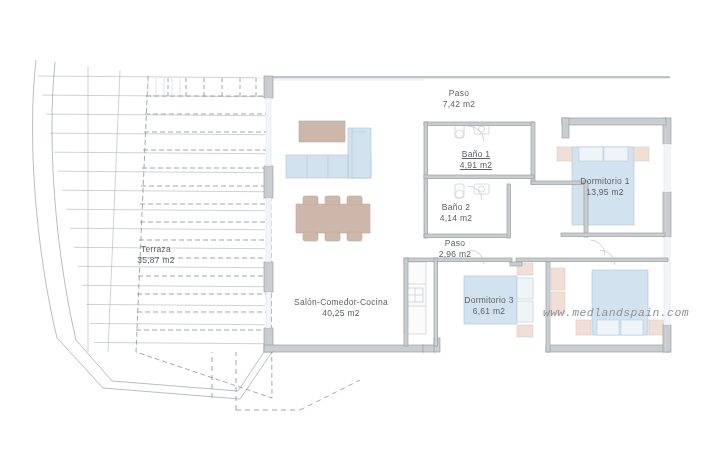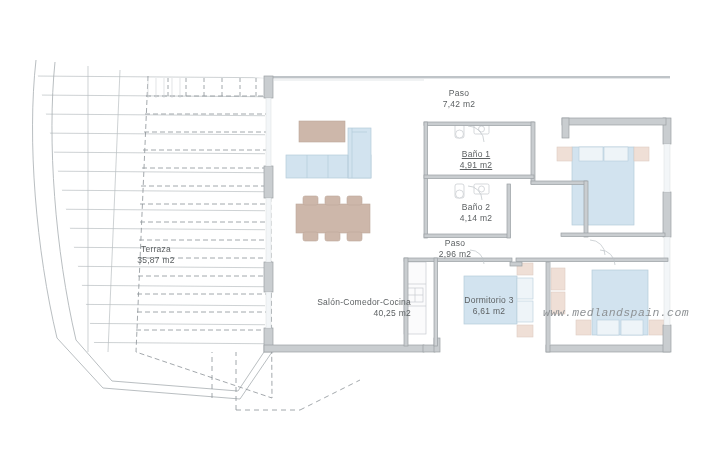--- a/index.html
+++ b/index.html
@@ -248,38 +248,42 @@
   <div class="roomlabel" style="left:419px;top:88px;width:80px;">
     <span class="nm">Paso</span>
     <span class="ar">7,42 m2</span>
   </div>
 
   <div class="roomlabel" style="left:436px;top:149px;width:80px;text-decoration:underline;">
     <span class="nm">Baño 1</span>
     <span class="ar">4,91 m2</span>
   </div>
 
-  <div class="roomlabel" style="left:436px;top:202px;width:80px;">
+  <div class="roomlabel" style="left:416px;top:202px;width:80px;">
     <span class="nm">Baño 2</span>
     <span class="ar">4,14 m2</span>
   </div>
 
   <div class="roomlabel" style="left:415px;top:238px;width:80px;">
     <span class="nm">Paso</span>
     <span class="ar">2,96 m2</span>
   </div>
 
+  <div class="roomlabel" style="left:557px;top:176px;width:96px;">
+    <span class="nm">Dormitorio 1</span>
+    <span class="ar">13,95 m2</span>
+  </div>
 
 
   <div class="roomlabel" style="left:441px;top:295px;width:96px;">
     <span class="nm">Dormitorio 3</span>
     <span class="ar">6,61 m2</span>
   </div>
 
-  <div class="roomlabel" style="left:271px;top:297px;width:140px;text-align:right;">
+  <div class="roomlabel" style="left:271px;top:297px;width:140px;">
     <span class="nm">Salón-Comedor-Cocina</span>
     <span class="ar">40,25 m2</span>
   </div>
 
   <div class="roomlabel" style="left:116px;top:244px;width:80px;">
     <span class="nm">Terraza</span>
     <span class="ar">35,87 m2</span>
   </div>
 
   <div id="watermark">www.medlandspain.com</div>

